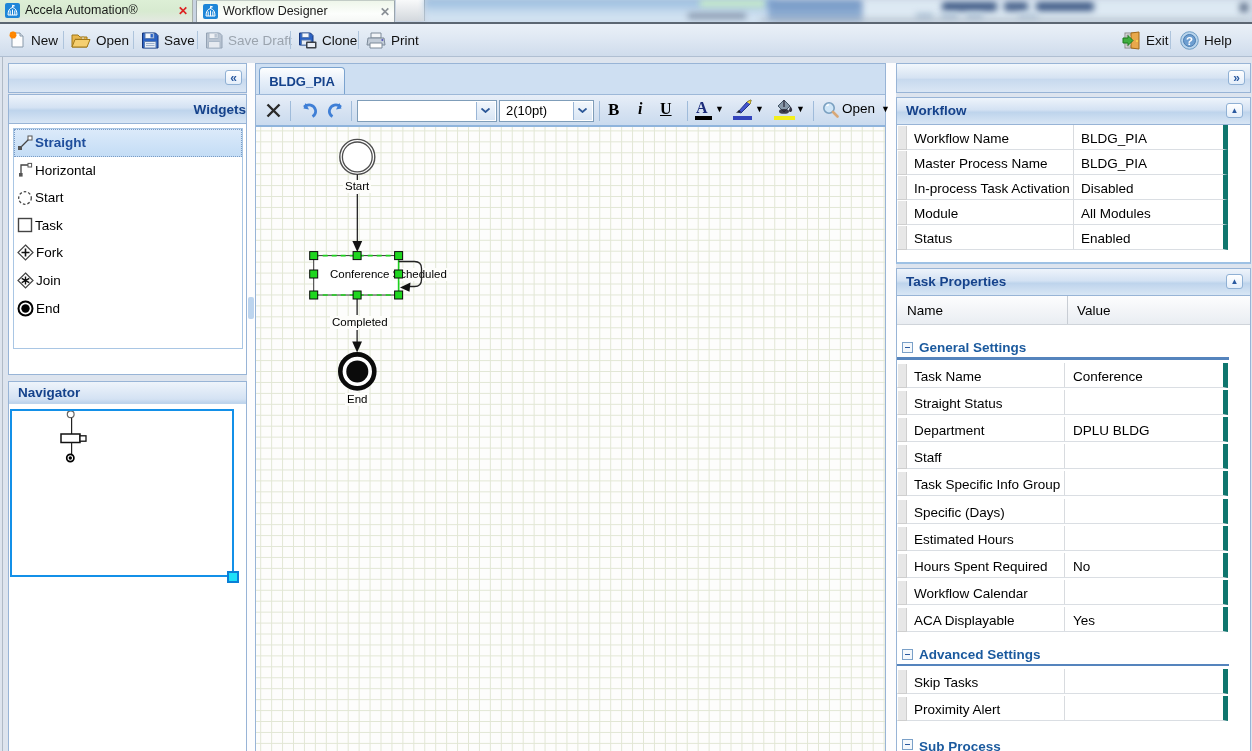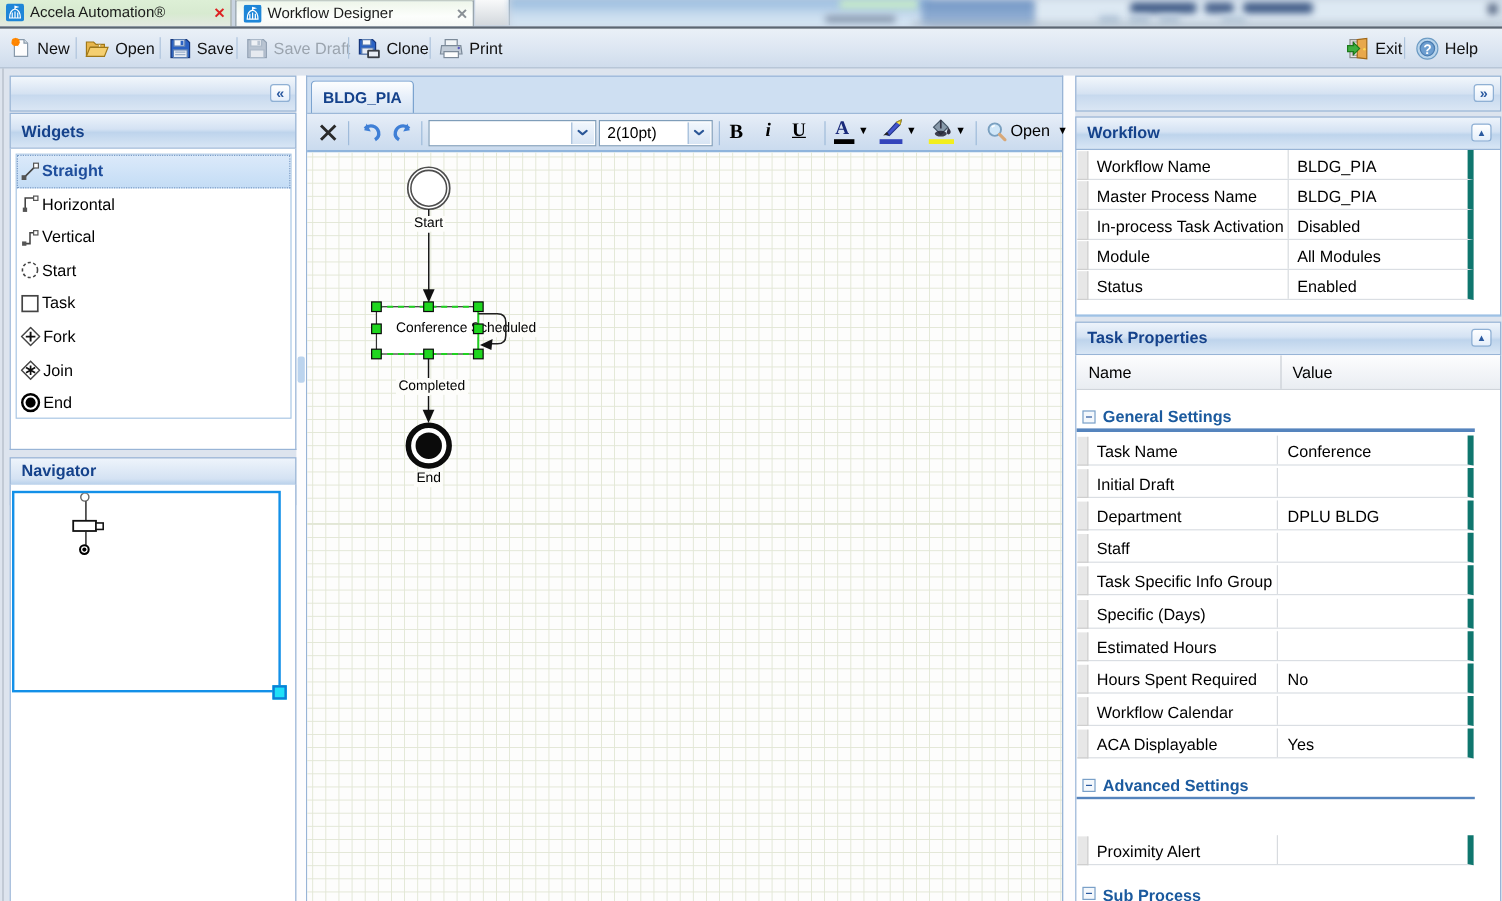--- a/index.html
+++ b/index.html
@@ -24,21 +24,21 @@
   .tbtn { position:absolute; top:4px; height:24px; display:flex; align-items:center; gap:5px; font-size:13.5px; color:#111; }
   .tsep { position:absolute; top:7px; width:1px; height:18px; background:#aec4dc; }
 
   
   .panelstrip { background:linear-gradient(#f2f7fc, #d5e2f2 50%, #c7d9ee 55%, #dae6f4); border:1px solid #98b4d6; }
   .hdr { background:linear-gradient(#eef4fb, #d4e2f3 45%, #bed4ec 55%, #d8e6f5); border:1px solid #98b4d6; color:#15428b; font-weight:bold; font-size:13.5px; }
   .collbtn { position:absolute; width:17px; height:15px; background:linear-gradient(#ffffff,#e4eefa); border:1px solid #8fb0d4; border-radius:3px; color:#2b5aa0; text-align:center; font-weight:bold; }
 
   
   #lpanel-top { left:8px; top:63px; width:239px; height:30px; }
-  #widg-hdr { left:8px; top:94px; width:239px; height:30px; line-height:29px; padding-left:9px; }
+  #widg-hdr { left:8px; top:94px; width:239px; height:30px; line-height:29px; padding-left:9px;text-align:right; }
   #widg-body { left:8px; top:124px; width:239px; height:251px; background:#fff; border:1px solid #98b4d6; border-top:none; }
   #widg-list { position:absolute; left:4px; top:4px; width:230px; height:221px; border:1px solid #a9c6e4; background:#fff; }
   .witem { position:relative; height:27.56px; display:flex; align-items:center; padding-left:3px; gap:2px; font-size:13.5px; }
   .witem svg { flex:0 0 auto; }
   #nav-hdr { left:8px; top:381px; width:239px; height:40px; line-height:22px; padding-left:9px; }
   #nav-body { left:8px; top:404px; width:239px; height:347px; background:#fff; border-left:1px solid #98b4d6; border-right:1px solid #98b4d6; }
   #minimap { position:absolute; left:1px; top:5px; width:224px; height:168px; border:2px solid #1390e8; background:#fff; }
   #mmhandle { position:absolute; left:215px; top:160px; width:12px; height:12px; background:#1ee0f8; border:2px solid #0b7fd6; }
 
   
@@ -224,28 +224,20 @@
           </svg>
         <span style="font-weight:bold; color:#1f4e9c;">Straight</span>
       </div>
       <div class="witem">
         <svg width="16" height="16" viewBox="0 0 16 16">
             <path d="M4 13 V3 H13" stroke="#444" stroke-width="1.3" fill="none"></path>
             <rect x="2" y="11" width="3.6" height="3.6" fill="#555"></rect>
             <rect x="11" y="1.4" width="3.6" height="3.6" fill="#fff" stroke="#555"></rect>
           </svg>
         <span>Horizontal</span>
-      </div>
-      <div class="witem">
-        <svg width="16" height="16" viewBox="0 0 16 16">
-            <path d="M3 13 H8 V4 H13" stroke="#444" stroke-width="1.3" fill="none"></path>
-            <rect x="1.4" y="11.2" width="3.6" height="3.6" fill="#555"></rect>
-            <rect x="11" y="2.2" width="3.6" height="3.6" fill="#fff" stroke="#555"></rect>
-          </svg>
-        <span>Vertical</span>
       </div>
       <div class="witem">
         <svg width="16" height="16" viewBox="0 0 16 16">
             <circle cx="8" cy="8" r="6.3" fill="none" stroke="#444" stroke-width="1.3" stroke-dasharray="2.6 2"></circle>
           </svg>
         <span>Start</span>
       </div>
       <div class="witem">
         <svg width="16" height="16" viewBox="0 0 16 16">
             <rect x="1.5" y="1.5" width="13" height="13" fill="none" stroke="#444" stroke-width="1.4"></rect>
@@ -447,21 +439,21 @@
     <span class="sechdr-txt" style="left:22px; top:44px;">General Settings</span>
     <div class="secline" style="top:61px;"></div>
     <div class="prow a" style="top:66.5px;">
         <div class="grip"></div>
         <span class="plabel">Task Name</span>
         <div class="colline" style="left:167px;"></div>
         <span class="pvalue" style="left:176px;">Conference</span>
       </div>
     <div class="prow a" style="top:93.7px;">
         <div class="grip"></div>
-        <span class="plabel">Initial Draft</span>
+        <span class="plabel">Straight Status</span>
         <div class="colline" style="left:167px;"></div>
       </div>
     <div class="prow a" style="top:120.9px;">
         <div class="grip"></div>
         <span class="plabel">Department</span>
         <div class="colline" style="left:167px;"></div>
         <span class="pvalue" style="left:176px;">DPLU BLDG</span>
       </div>
     <div class="prow a" style="top:148.1px;">
         <div class="grip"></div>
@@ -496,20 +488,25 @@
       </div>
     <div class="prow a" style="top:311.3px;">
         <div class="grip"></div>
         <span class="plabel">ACA Displayable</span>
         <div class="colline" style="left:167px;"></div>
         <span class="pvalue" style="left:176px;">Yes</span>
       </div>
     <div class="minusbox" style="top:353px;"></div>
     <span class="sechdr-txt" style="left:22px; top:351px;">Advanced Settings</span>
     <div class="secline" style="top:367.5px;"></div>
+    <div class="prow a" style="top:372.5px;">
+        <div class="grip"></div>
+        <span class="plabel">Skip Tasks</span>
+        <div class="colline" style="left:167px;"></div>
+      </div>
     <div class="prow a" style="top:399.7px;">
         <div class="grip"></div>
         <span class="plabel">Proximity Alert</span>
         <div class="colline" style="left:167px;"></div>
       </div>
     <div class="minusbox" style="top:443px;"></div>
     <span class="sechdr-txt" style="left:22px; top:443px;">Sub Process</span>
   </div>
 
 </div>

